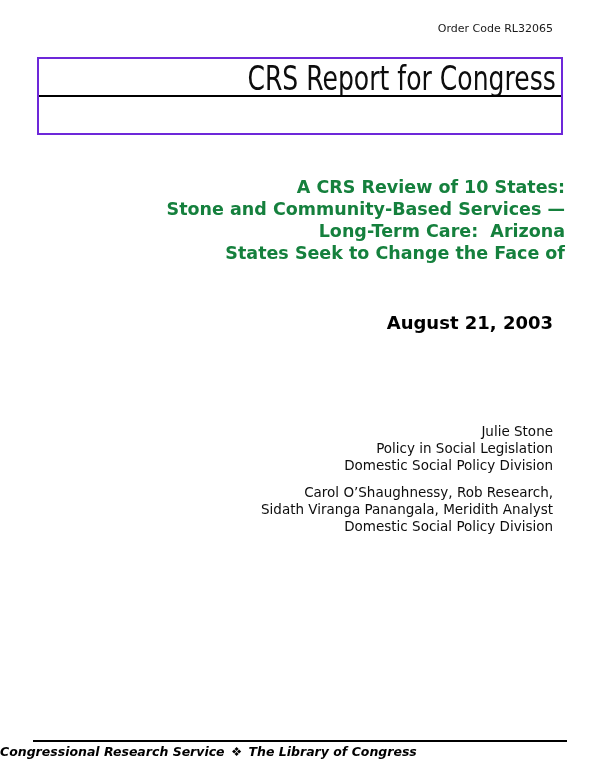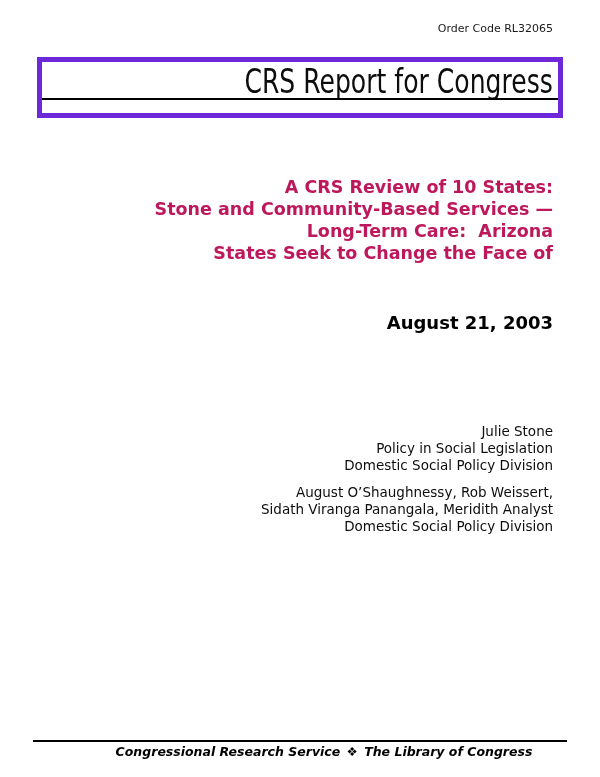--- a/index.html
+++ b/index.html
@@ -24,22 +24,22 @@
     font-size: 11px;
     line-height: 14px;
     color: #1a1a1a;
     margin-top: 8px;
   }
   .header-box {
     position: absolute;
     left: 37px;
     top: 57px;
     width: 526px;
-    height: 61px;
-    border: 5px solid #6d28d9;
+    height: 78px;
+    border: 2px solid #6d28d9;
     background: #ffffff;
   }
   .banner-title {
     position: absolute;
     top: 3px;
     right: 5px;
     font-size: 33px;
     line-height: 34px;
     font-weight: 400;
     white-space: nowrap;
@@ -59,26 +59,26 @@
     position: absolute;
     top: 40px;
     right: 3px;
     font-size: 13.5px;
     line-height: 16px;
     color: #0d0d0d;
   }
   .doc-title {
     position: absolute;
     top: 176px;
-    right: 47px;
+    right: 35px;
     text-align: right;
     font-weight: 700;
     font-size: 17.5px;
     line-height: 22px;
-    color: #be185d;
+    color: #15803d;
   }
   .doc-title .title-line { white-space: pre; }
   .doc-date {
     position: absolute;
     top: 314px;
     right: 47px;
     font-weight: 700;
     font-size: 18px;
     line-height: 17px;
   }
@@ -99,27 +99,26 @@
     right: 33px;
     top: 740px;
     height: 0;
     border-top: 2px solid #000000;
   }
   .footer-text {
     position: absolute;
     left: 0;
     right: 0;
     top: 744px;
-    text-align: center;
+    text-align: left;
     font-weight: 700;
     font-style: italic;
     font-size: 12.5px;
     line-height: 15px;
     white-space: nowrap;
-    margin-left: 48px;
   }
   .footer-text .diamond {
     font-style: normal;
     padding: 0 2px;
   }
 </style>
 </head>
 <body>
 
 <div class="page">
@@ -140,21 +139,21 @@
 
   <div class="doc-date">August 21, 2003</div>
 
   <div class="author-block author-block-primary">
     <div>Julie Stone</div>
     <div>Policy in Social Legislation</div>
     <div>Domestic Social Policy Division</div>
   </div>
 
   <div class="author-block author-block-contributors">
-    <div>August O’Shaughnessy, Rob Weissert,</div>
+    <div>Carol O’Shaughnessy, Rob Research,</div>
     <div>Sidath Viranga Panangala, Meridith Analyst</div>
     <div>Domestic Social Policy Division</div>
   </div>
 
   <div class="footer-rule"></div>
 
   <div class="footer-text">
     <span>Congressional Research Service</span>
     <span class="diamond">❖</span>
     <span>The Library of Congress</span>

